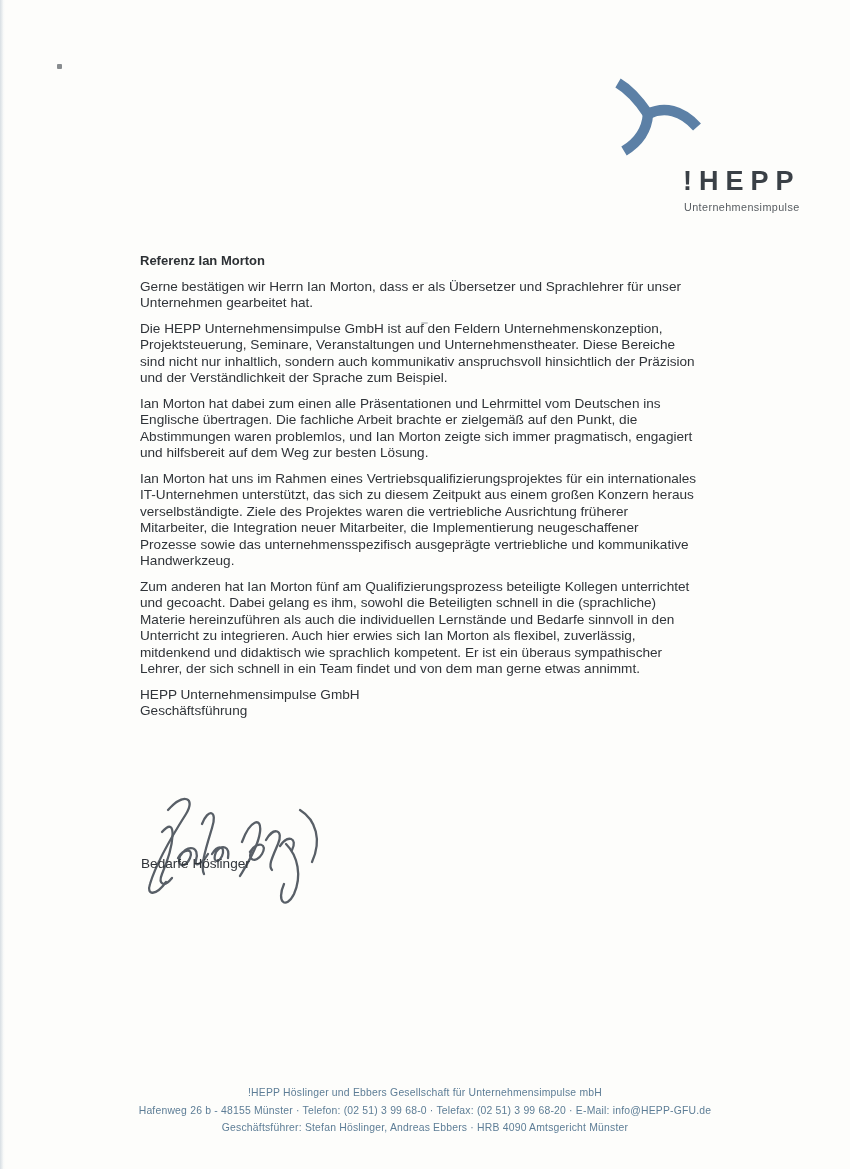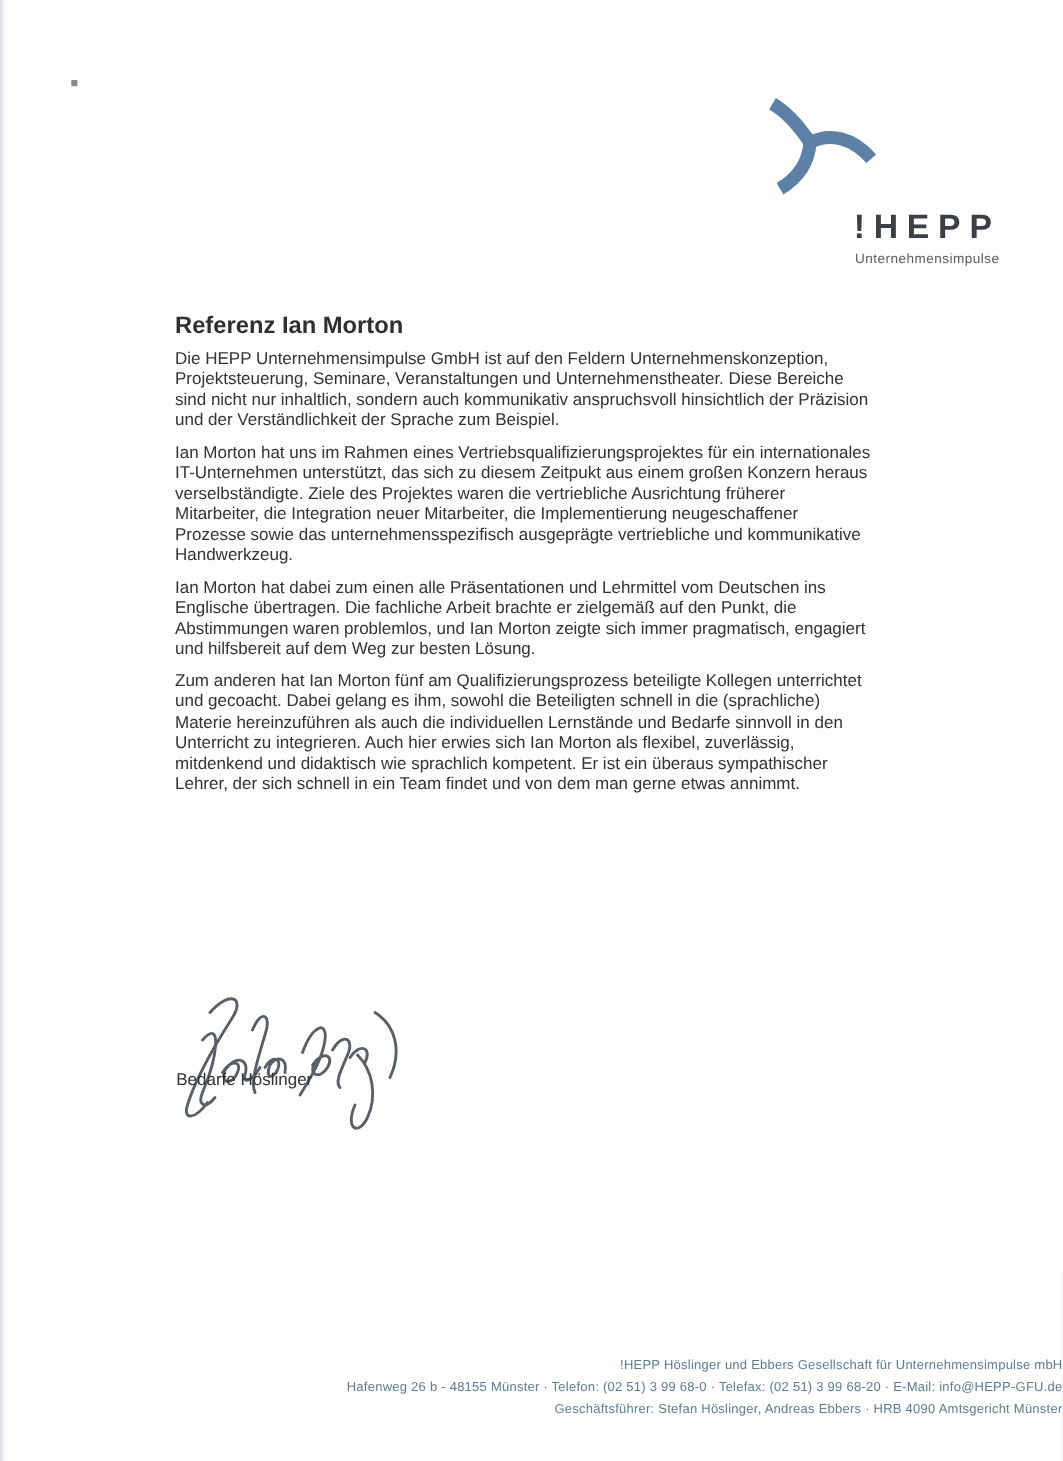--- a/index.html
+++ b/index.html
@@ -38,21 +38,21 @@
   .logo-tagline{
     position:absolute;left:684px;top:201px;
     font-size:10.8px;color:#575c61;letter-spacing:0.4px;white-space:nowrap;
   }
   
   .body-block{
     position:absolute;left:140px;top:253px;width:572px;
     font-size:13.6px;line-height:16.5px;color:#303439;
   }
   .subject{
-    font-weight:bold;font-size:19px;margin:0 0 26px 0;color:#2c3034;
+    font-weight:bold;font-size:13px;margin:0 0 26px 0;color:#2c3034;
   }
   .body-block p{
     margin:0 0 9px 0;
     white-space:pre-line;
   }
   .closing{
     margin-top:17px;white-space:pre-line;
   }
   .signature-svg{
     position:absolute;left:138px;top:788px;
@@ -61,21 +61,21 @@
     position:absolute;left:141px;top:856px;
     font-size:13.6px;color:#303439;
   }
   
   .footer{
     position:absolute;left:0;top:1084px;width:100%;
     text-align:center;
     font-size:10.4px;line-height:17.5px;
     letter-spacing:0.2px;
   }
-  .footer div{white-space:nowrap;text-align:right;}
+  .footer div{white-space:nowrap;}
 </style>
 </head>
 <body>
 
 <div class="page">
 
   <div class="scan-edge-left"></div>
   <div class="scan-speck"></div>
   <div class="scan-speck2"></div>
 
@@ -84,40 +84,44 @@
       <path d="M10,7 C22,14 32,26 40,38"></path>
       <path d="M40,38 C56,30 74,34 89,51"></path>
       <path d="M40,38 C39,53 31,66 16,75"></path>
     </g>
   </svg>
   <div class="logo-wordmark">!HEPP</div>
   <div class="logo-tagline">Unternehmensimpulse</div>
 
   <div class="body-block">
     <p class="subject">Referenz Ian Morton</p>
+    <p>Gerne bestätigen wir Herrn Ian Morton, dass er als Übersetzer und Sprachlehrer für unser
+Unternehmen gearbeitet hat.</p>
     <p>Die HEPP Unternehmensimpulse GmbH ist auf den Feldern Unternehmenskonzeption,
 Projektsteuerung, Seminare, Veranstaltungen und Unternehmenstheater. Diese Bereiche
 sind nicht nur inhaltlich, sondern auch kommunikativ anspruchsvoll hinsichtlich der Präzision
 und der Verständlichkeit der Sprache zum Beispiel.</p>
+    <p>Ian Morton hat dabei zum einen alle Präsentationen und Lehrmittel vom Deutschen ins
+Englische übertragen. Die fachliche Arbeit brachte er zielgemäß auf den Punkt, die
+Abstimmungen waren problemlos, und Ian Morton zeigte sich immer pragmatisch, engagiert
+und hilfsbereit auf dem Weg zur besten Lösung.</p>
     <p>Ian Morton hat uns im Rahmen eines Vertriebsqualifizierungsprojektes für ein internationales
 IT-Unternehmen unterstützt, das sich zu diesem Zeitpukt aus einem großen Konzern heraus
 verselbständigte. Ziele des Projektes waren die vertriebliche Ausrichtung früherer
 Mitarbeiter, die Integration neuer Mitarbeiter, die Implementierung neugeschaffener
 Prozesse sowie das unternehmensspezifisch ausgeprägte vertriebliche und kommunikative
 Handwerkzeug.</p>
-    <p>Ian Morton hat dabei zum einen alle Präsentationen und Lehrmittel vom Deutschen ins
-Englische übertragen. Die fachliche Arbeit brachte er zielgemäß auf den Punkt, die
-Abstimmungen waren problemlos, und Ian Morton zeigte sich immer pragmatisch, engagiert
-und hilfsbereit auf dem Weg zur besten Lösung.</p>
     <p>Zum anderen hat Ian Morton fünf am Qualifizierungsprozess beteiligte Kollegen unterrichtet
 und gecoacht. Dabei gelang es ihm, sowohl die Beteiligten schnell in die (sprachliche)
 Materie hereinzuführen als auch die individuellen Lernstände und Bedarfe sinnvoll in den
 Unterricht zu integrieren. Auch hier erwies sich Ian Morton als flexibel, zuverlässig,
 mitdenkend und didaktisch wie sprachlich kompetent. Er ist ein überaus sympathischer
 Lehrer, der sich schnell in ein Team findet und von dem man gerne etwas annimmt.</p>
+    <p class="closing">HEPP Unternehmensimpulse GmbH
+Geschäftsführung</p>
   </div>
 
   <svg class="signature-svg" width="215" height="128" viewBox="0 0 215 128">
     <g fill="none" stroke="#474e57" stroke-width="2.3" stroke-linecap="round" opacity="0.9">
       <path d="M30,22 C46,4 58,10 48,26 C34,48 18,76 12,96 C8,108 18,108 28,94"></path>
       <path d="M24,44 C40,26 36,58 24,86 C20,96 26,100 34,90"></path>
       <path d="M40,70 C46,60 56,60 52,70 C48,80 38,80 42,68 C50,56 62,58 58,72 C56,80 64,76 70,66"></path>
       <path d="M64,36 C70,20 80,22 74,40 C68,60 62,78 66,86"></path>
       <path d="M74,66 C80,56 88,58 84,68 C80,76 74,74 78,64 C84,56 92,58 90,70"></path>
       <path d="M104,54 C112,32 124,28 122,44 C120,60 108,78 102,88"></path>

